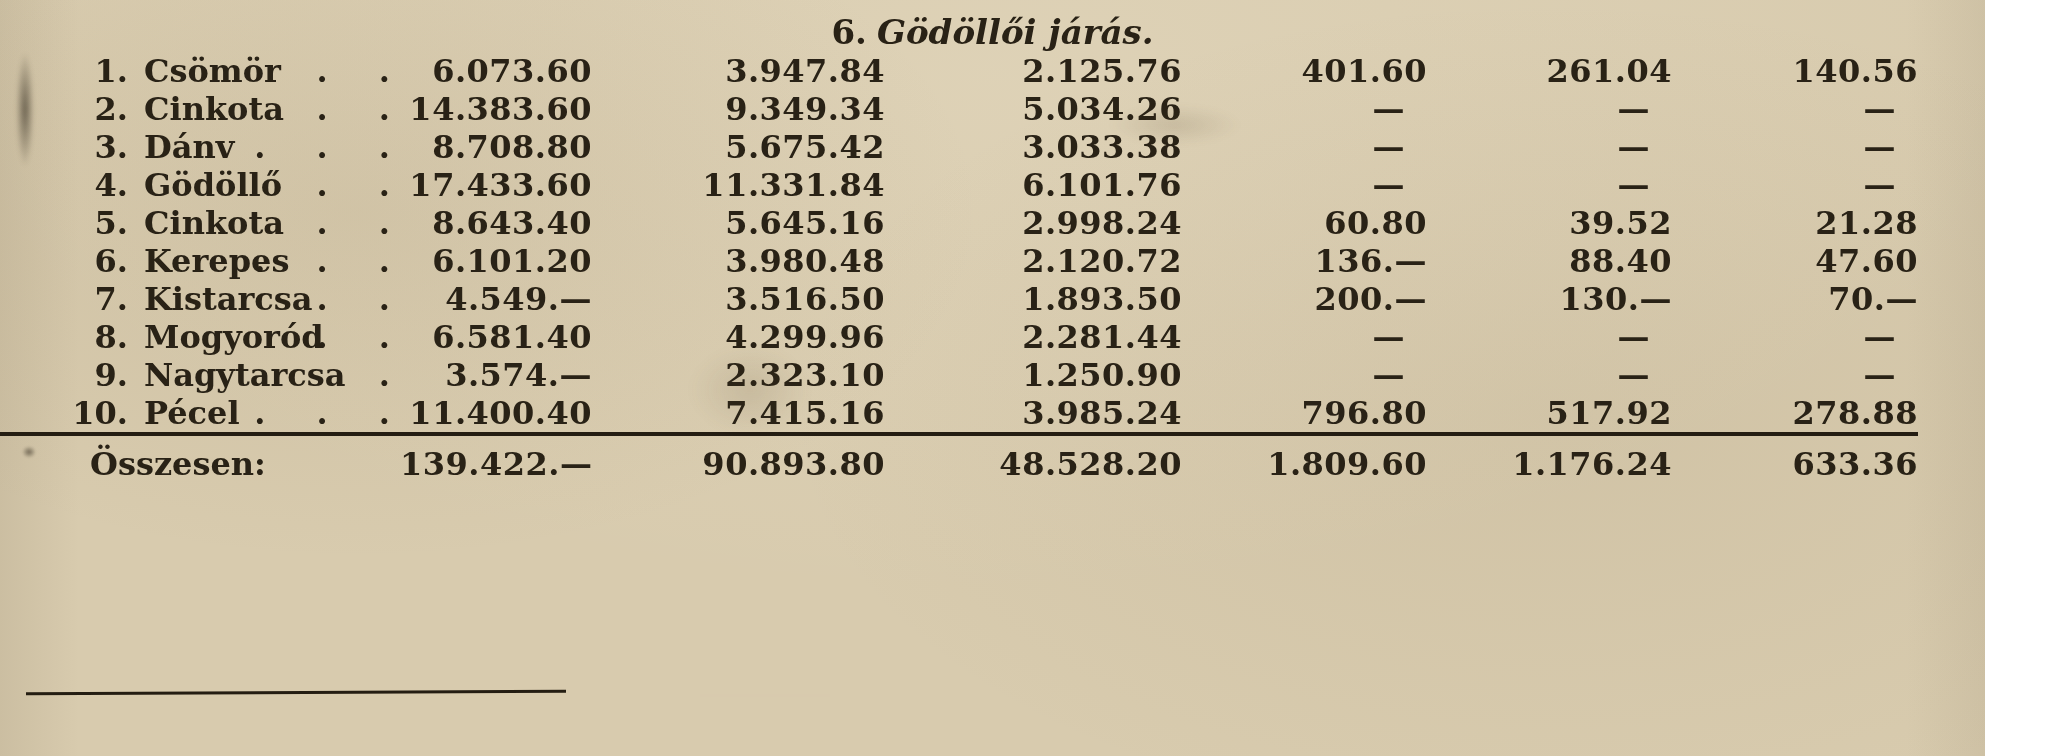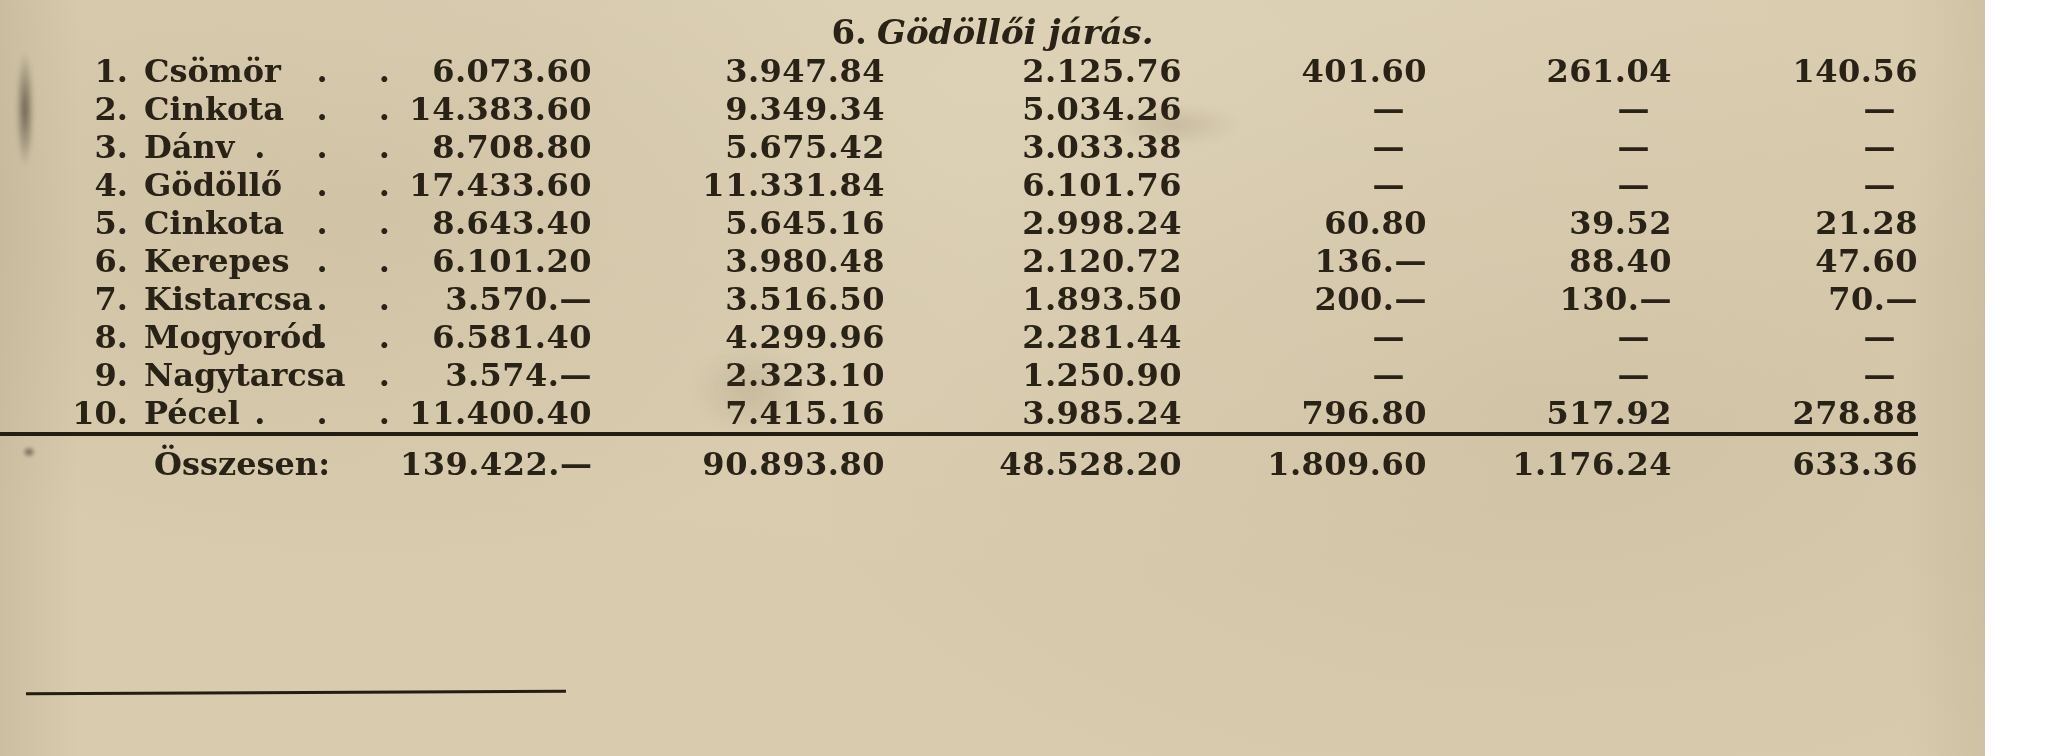--- a/index.html
+++ b/index.html
@@ -42,21 +42,21 @@
 
   table { border-collapse: collapse; table-layout: fixed; width: 1918px; }
   td { padding: 0; font-size: 32px; line-height: 38px; height: 38px; white-space: nowrap; }
   td.num  { text-align: right; }
   td.name { text-align: left; padding-left: 16px; position: relative; }
   .dots   { position: absolute; right: 10px; bottom: 0; word-spacing: 40px; }
   td.val  { text-align: right; letter-spacing: 0.5px; }
   td.dash { padding-right: 22px; }
 
   tfoot td { border-top: 4px solid #241d12; padding-top: 9px; }
-  .total-label-cell { text-align: center; }
+  .total-label-cell { text-align: left; padding-left: 48px; }
   .total-label { position: relative; left: 42px; }
   
   .rule2 { position: absolute; left: 26px; top: 691px; width: 540px; height: 3px;
     background: #241d12; transform: rotate(-0.25deg); }
   .rule3 { position: absolute; left: 700px; top: 694px; width: 130px; height: 3px;
     background: #d8cbae; opacity: 0.55; }
 </style>
 </head>
 <body>
 
@@ -138,21 +138,21 @@
           <td class="val">6.101.20</td>
           <td class="val">3.980.48</td>
           <td class="val">2.120.72</td>
           <td class="val">136.—</td>
           <td class="val">88.40</td>
           <td class="val">47.60</td>
         </tr>
         <tr>
           <td class="num">7.</td>
           <td class="name"><span>Kistarcsa</span><span class="dots">. .</span></td>
-          <td class="val">3.570.—</td>
+          <td class="val">4.549.—</td>
           <td class="val">3.516.50</td>
           <td class="val">1.893.50</td>
           <td class="val">200.—</td>
           <td class="val">130.—</td>
           <td class="val">70.—</td>
         </tr>
         <tr>
           <td class="num">8.</td>
           <td class="name"><span>Mogyoród</span><span class="dots">. .</span></td>
           <td class="val">6.581.40</td>

